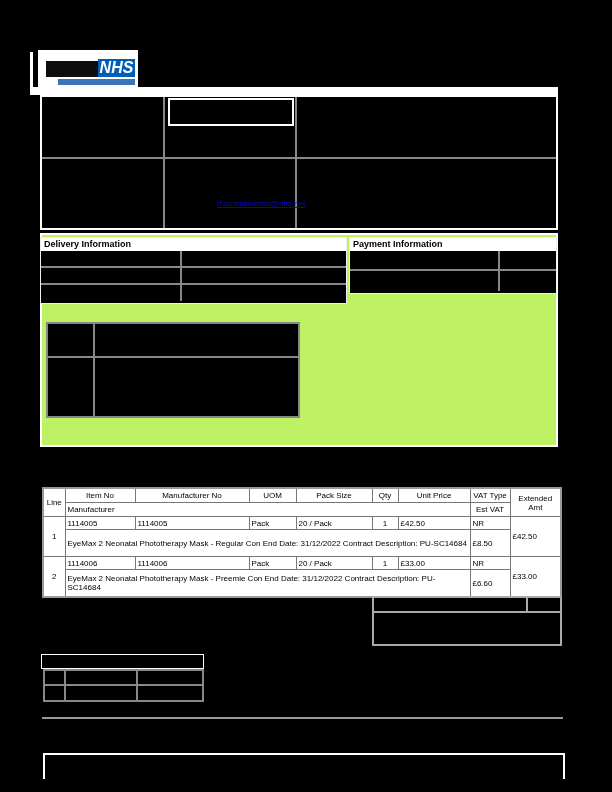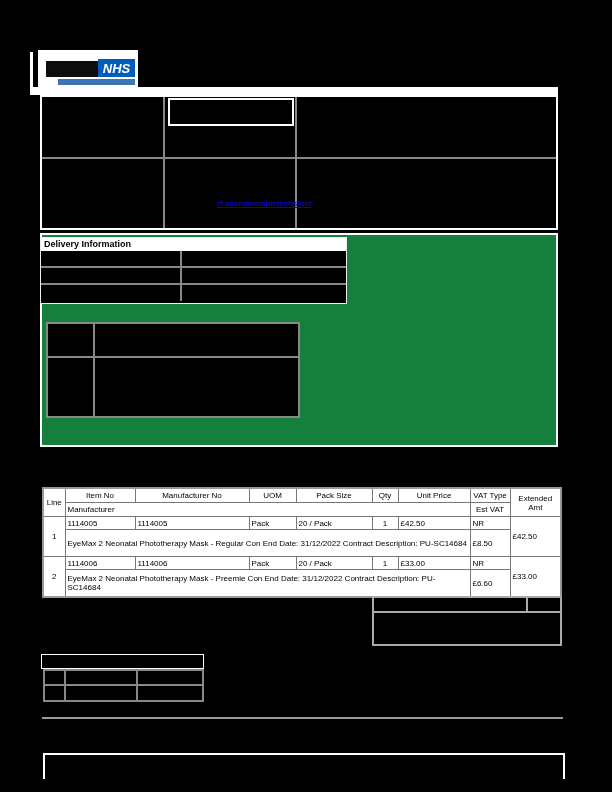--- a/index.html
+++ b/index.html
@@ -10,34 +10,34 @@
   .abs{position:absolute;}
 
   
   .hdr-sliver{left:30px;top:52px;width:3px;height:38px;background:#fff;}
   .hdr-logo-bg{left:38px;top:50px;width:100px;height:42px;background:#fff;}
   .hdr-gap{left:30px;top:87px;width:528px;height:8px;background:#fff;}
   .hdr-redact{left:138px;top:50px;width:420px;height:37px;background:#000;}
   .logo-name-redact{left:46px;top:61px;width:52px;height:16px;background:#0d0d0d;}
   .logo-nhs-box{left:98px;top:59px;width:37px;height:18px;background:#005EB8;
     display:flex;align-items:center;justify-content:center;}
-  .logo-nhs-box span{color:#fff;font-weight:bold;font-style:italic;font-size:13px;letter-spacing:0px;}
+  .logo-nhs-box span{color:#fff;font-weight:bold;font-style:italic;font-size:16px;letter-spacing:0px;}
   .logo-sub-redact{left:58px;top:79px;width:77px;height:6px;background:#3d74b8;}
 
   
   .info-box{left:40px;top:95px;width:514px;height:131px;border:2px solid #fff;background:#000;}
   .info-v1{left:121px;top:0;width:2px;height:100%;background:#888;}
   .info-v2{left:253px;top:0;width:2px;height:100%;background:#888;}
   .info-h1{left:0;top:60px;width:100%;height:2px;background:#888;}
   .po-box{left:126px;top:1px;width:122px;height:24px;border:2px solid #fff;background:#000;}
-  .email-link{left:127px;top:102px;color:#0000ee;font-size:8px;font-weight:bold;
+  .email-link{left:127px;top:102px;color:#0000ee;font-size:8px;font-weight:normal;
     text-decoration:underline;cursor:pointer;padding-left:48px;}
 
   
-  .mid-box{left:40px;top:233px;width:514px;height:210px;border:2px solid #fff;background:#15803d;}
+  .mid-box{left:40px;top:233px;width:514px;height:210px;border:2px solid #fff;background:#bef264;}
   .section{position:absolute;border:1px solid #eee;background:#000;}
   .sec-delivery{left:-2px;top:2px;width:305px;height:65px;}
   .sec-payment{left:307px;top:2px;width:206px;height:55px;}
   .sec-title{background:#fff;color:#000;font-weight:bold;font-size:9px;
     height:13px;line-height:13px;padding-left:3px;}
   .sec-table{position:relative;background:#000;}
   .gline{position:absolute;background:#888;}
 
   .nested-table{left:4px;top:87px;width:250px;height:92px;border:2px solid #888;background:#000;}
 
@@ -94,20 +94,27 @@
 
   <div class="section sec-delivery">
     <div class="sec-title">Delivery Information</div>
     <div class="sec-table" style="height:50px;">
       <div class="gline" style="left:139px;top:0;width:2px;height:100%;"></div>
       <div class="gline" style="left:0;top:15px;width:100%;height:2px;"></div>
       <div class="gline" style="left:0;top:32px;width:100%;height:2px;"></div>
     </div>
   </div>
 
+  <div class="section sec-payment">
+    <div class="sec-title">Payment Information</div>
+    <div class="sec-table" style="height:40px;">
+      <div class="gline" style="left:148px;top:0;width:2px;height:100%;"></div>
+      <div class="gline" style="left:0;top:18px;width:100%;height:2px;"></div>
+    </div>
+  </div>
 
   <div class="abs nested-table">
     <div class="gline" style="left:45px;top:0;width:2px;height:100%;"></div>
     <div class="gline" style="left:0;top:32px;width:100%;height:2px;"></div>
   </div>
 </div>
 
 <div class="abs items-wrap">
   <table class="items">
     <colgroup>

